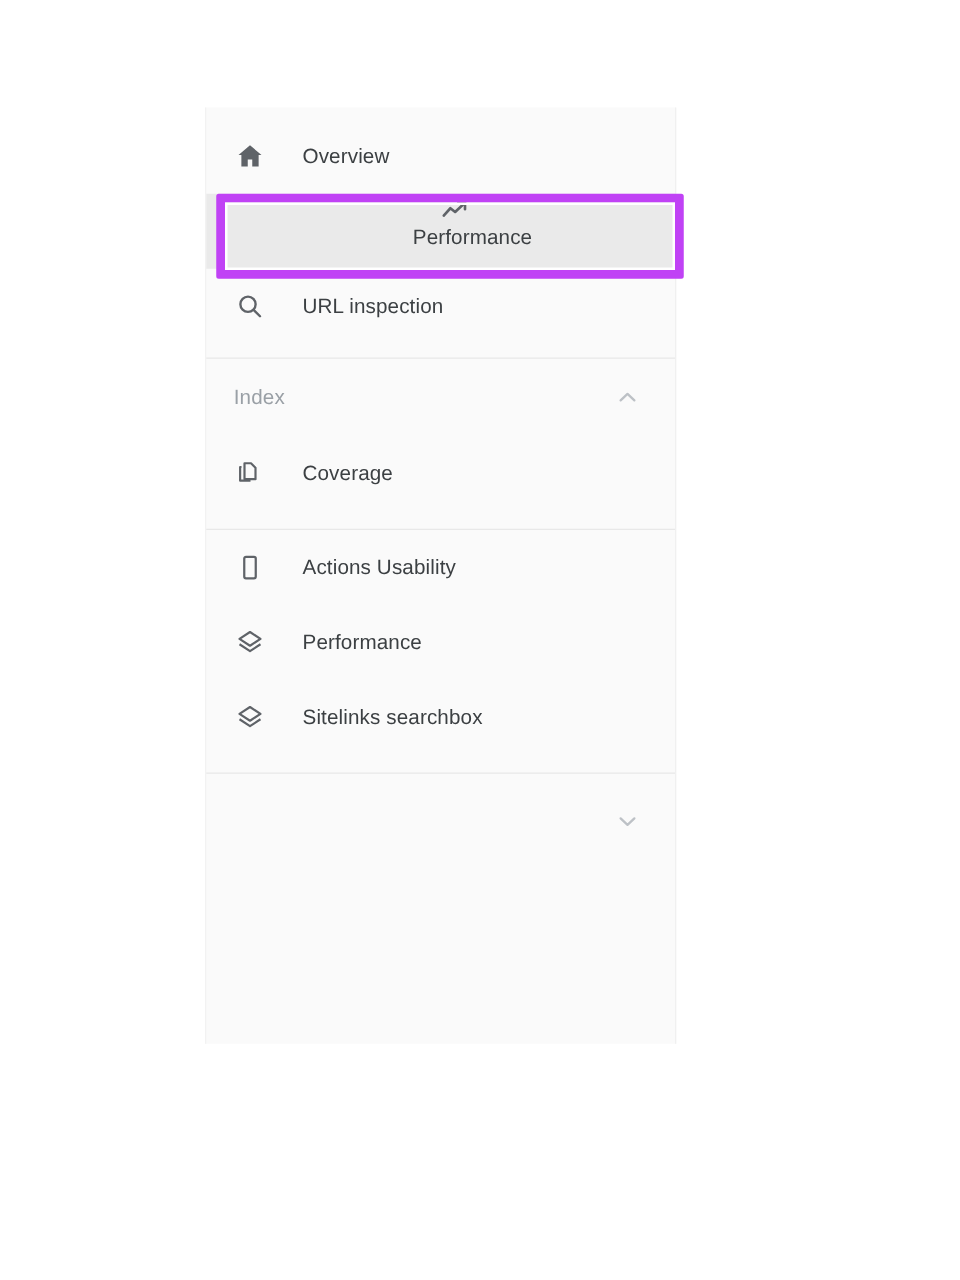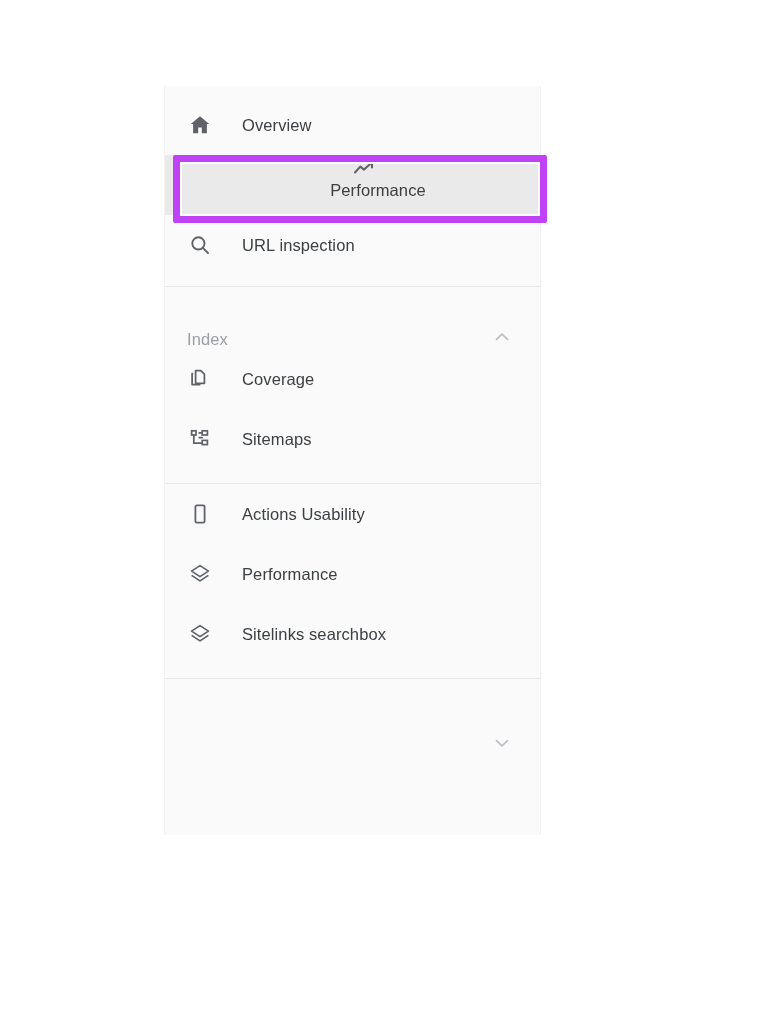--- a/index.html
+++ b/index.html
@@ -73,21 +73,21 @@
   .nav-item.selected {
     background: #eaeaea;
     flex-direction: column;
   }
   .nav-item.selected .label { color: #3c4043; }
   .nav-item.selected .icon { color: #5f6368; }
 
   
   .section-header {
     display: flex;
-    align-items: flex-end;
+    align-items: center;
     height: 62px;
     padding-left: 22px;
     padding-right: 26px;
     cursor: pointer;
   }
 
   .section-header .sec-title {
     font-size: 16.5px;
     color: #9aa0a6;
     letter-spacing: 0.1px;
@@ -185,32 +185,20 @@
         <div class="nav-item">
           <span class="icon">
             <svg width="24" height="24" viewBox="0 0 24 24" fill="none" stroke="currentColor" stroke-width="1.75" stroke-linejoin="round">
               <path d="M7.6 3.6h5.2l3.6 3.6v9.1H7.6z"></path>
               <path d="M5.2 6.6H4.1v10.9h8.3"></path>
             </svg>
           </span>
           <span class="label">Coverage</span>
         </div>
 
-        <div class="nav-item">
-          <span class="icon">
-            <svg width="24" height="24" viewBox="0 0 24 24" fill="none" stroke="currentColor" stroke-width="1.7">
-              <rect x="3.6" y="3.8" width="4.4" height="4.2"></rect>
-              <rect x="14.2" y="3.8" width="5.2" height="4.2"></rect>
-              <rect x="14.2" y="13.4" width="5.2" height="4.2"></rect>
-              <path d="M5.8 8v8.2h8.4M11.2 10.6h3" stroke-linecap="round"></path>
-              <path d="M11.2 5.9h3" stroke-linecap="round"></path>
-            </svg>
-          </span>
-          <span class="label">Sitemaps</span>
-        </div>
       </div>
     </div>
 
     <div class="divider"></div>
 
     <div class="nav-group">
 
       <div class="section-body">
         <div class="nav-item">
           <span class="icon">

